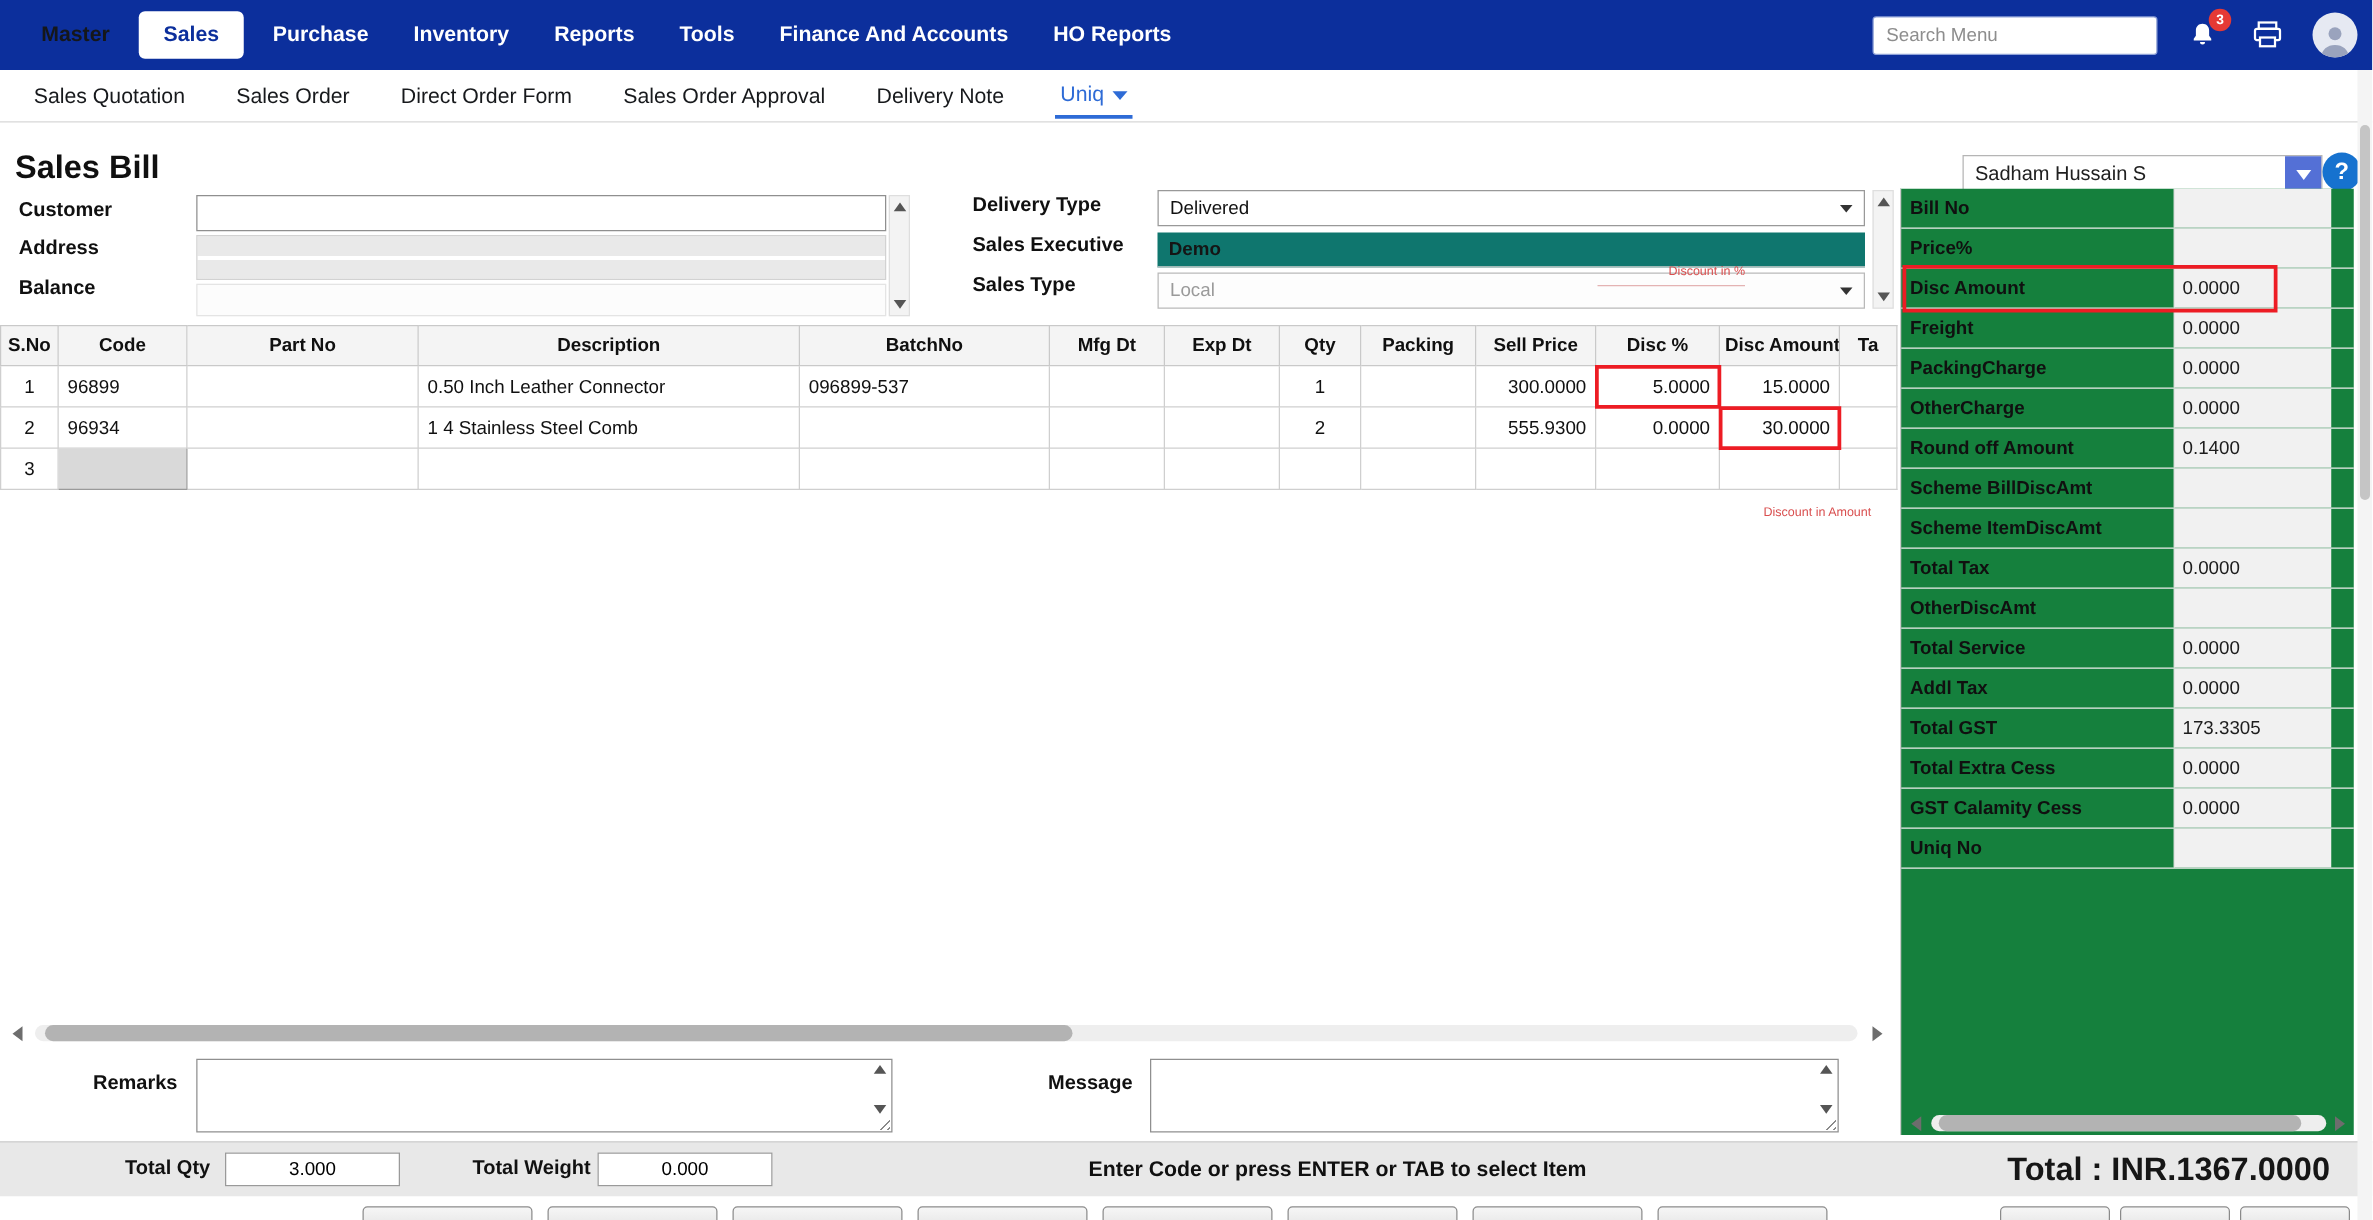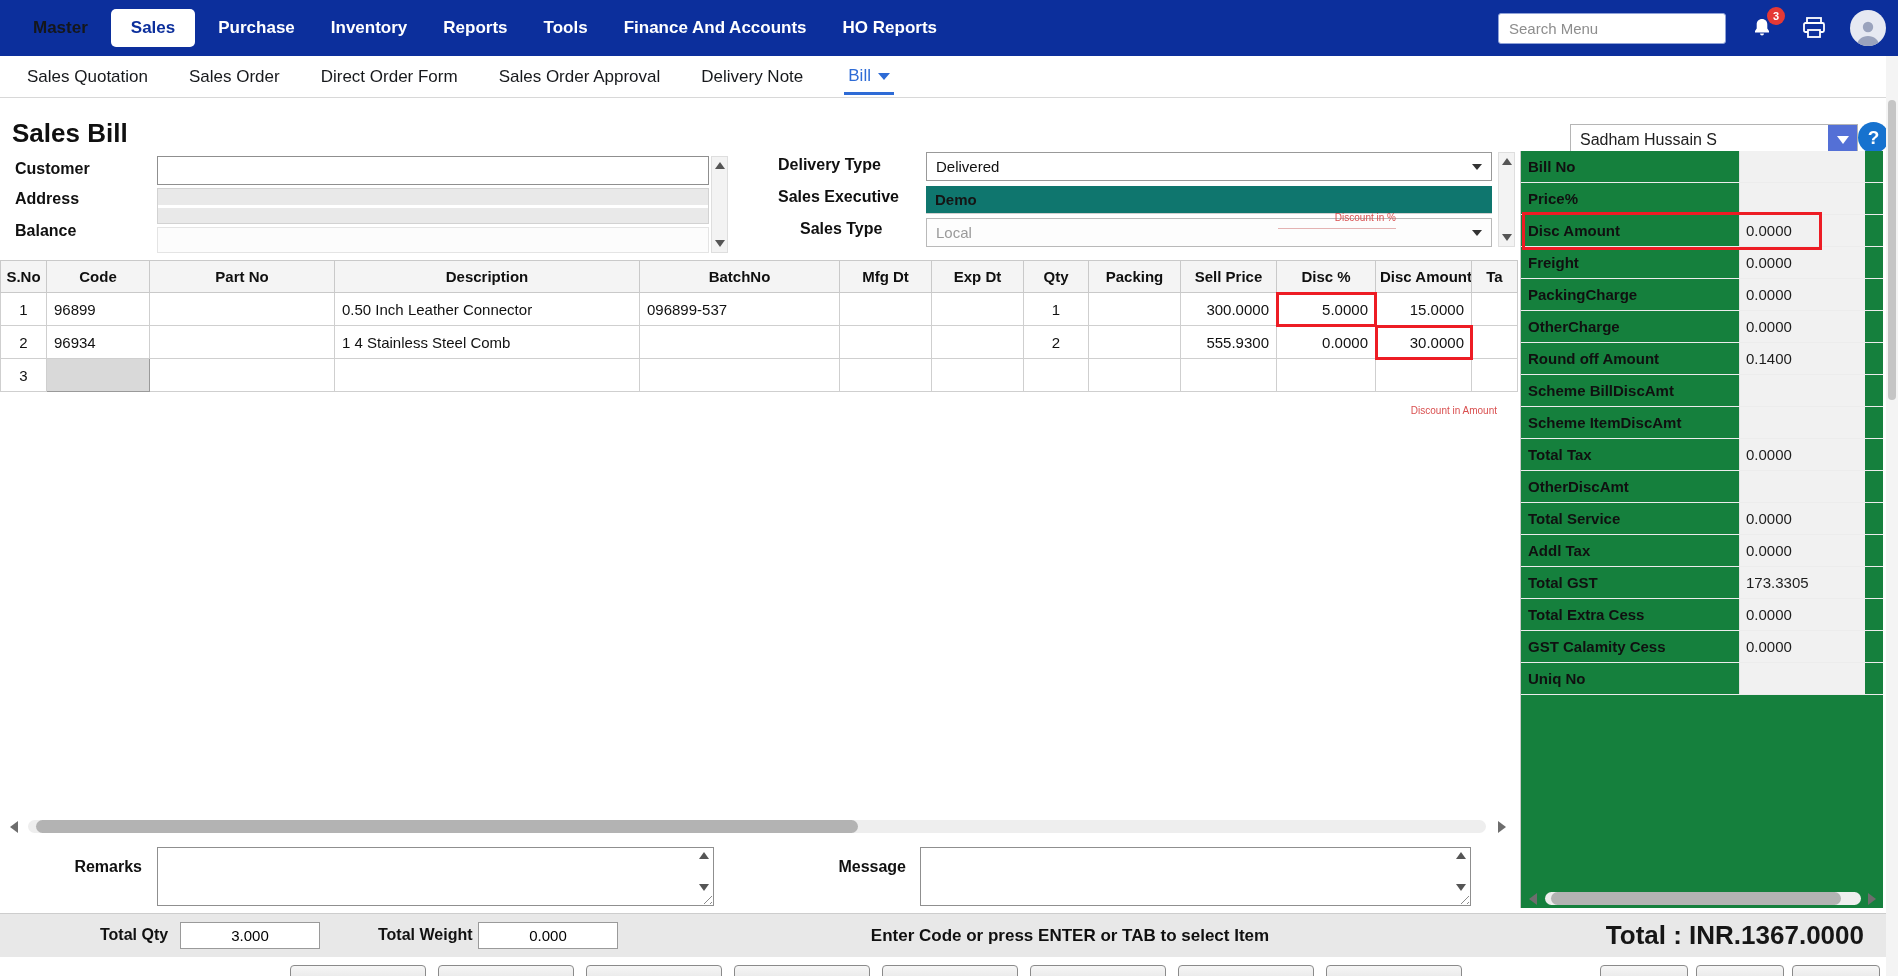--- a/index.html
+++ b/index.html
@@ -34,21 +34,21 @@
   .dd-caret { width:0; height:0; border-left:6px solid transparent; border-right:6px solid transparent; border-top:8px solid #fff; }
   .help { position:absolute; left:1858px; top:122px; width:31px; height:31px; border-radius:50%; background:#1672cf; color:#fff; font-weight:700; font-size:19px; display:flex; align-items:center; justify-content:center; cursor:pointer; }
 
   
   .flabel { position:absolute; font-size:16px; font-weight:700; color:#101010; white-space:nowrap; }
   .lbl-customer { left:15px; top:160px; }
   .lbl-address  { left:15px; top:190px; }
   .lbl-balance  { left:15px; top:222px; }
   .lbl-dtype { left:778px; top:156px; }
   .lbl-sexec { left:778px; top:188px; }
-  .lbl-stype { left:800px; top:220px; }
+  .lbl-stype { left:778px; top:220px; }
 
   .customer-input { position:absolute; left:157px; top:156px; width:552px; height:29px; border:1px solid #8f8f8f; background:#fff; font-size:15px; font-family:inherit; padding:0 7px; outline:none; }
   .address-box { position:absolute; left:157px; top:188px; width:552px; height:36px; border:1px solid #d2d2d2;
                  background:linear-gradient(#e9e9e9 0 16px, #ffffff 16px 19px, #e9e9e9 19px 100%); }
   .balance-box { position:absolute; left:157px; top:227px; width:552px; height:26px; border:1px solid #e4e4e4; background:#fcfcfc; }
 
   .vscroll { position:absolute; width:17px; background:#f3f3f3; border:1px solid #dedede; }
   .vs-left { left:711px; top:156px; height:97px; }
   .vs-mid  { left:1498px; top:152px; height:95px; }
   .arr-up, .arr-dn { position:absolute; left:50%; transform:translateX(-50%); width:0; height:0; border-left:5px solid transparent; border-right:5px solid transparent; }
@@ -166,21 +166,21 @@
 
   <nav class="subnav">
     <div id="subnav-items" style="display:flex; gap:41px; align-items:center;">
         <div class="subnav-item">Sales Quotation</div>
         <div class="subnav-item">Sales Order</div>
         <div class="subnav-item">Direct Order Form</div>
         <div class="subnav-item">Sales Order Approval</div>
         <div class="subnav-item">Delivery Note</div>
       </div>
     <div class="subnav-more">
-      <span>Bill</span>
+      <span>Uniq</span>
       <span class="caret-blue"></span>
     </div>
   </nav>
 
   <h1 class="page-title">Sales Bill</h1>
   <div class="user-select">
     <span class="val">Sadham Hussain S</span>
     <span class="dd">
         <span class="dd-caret"></span>
       </span>

